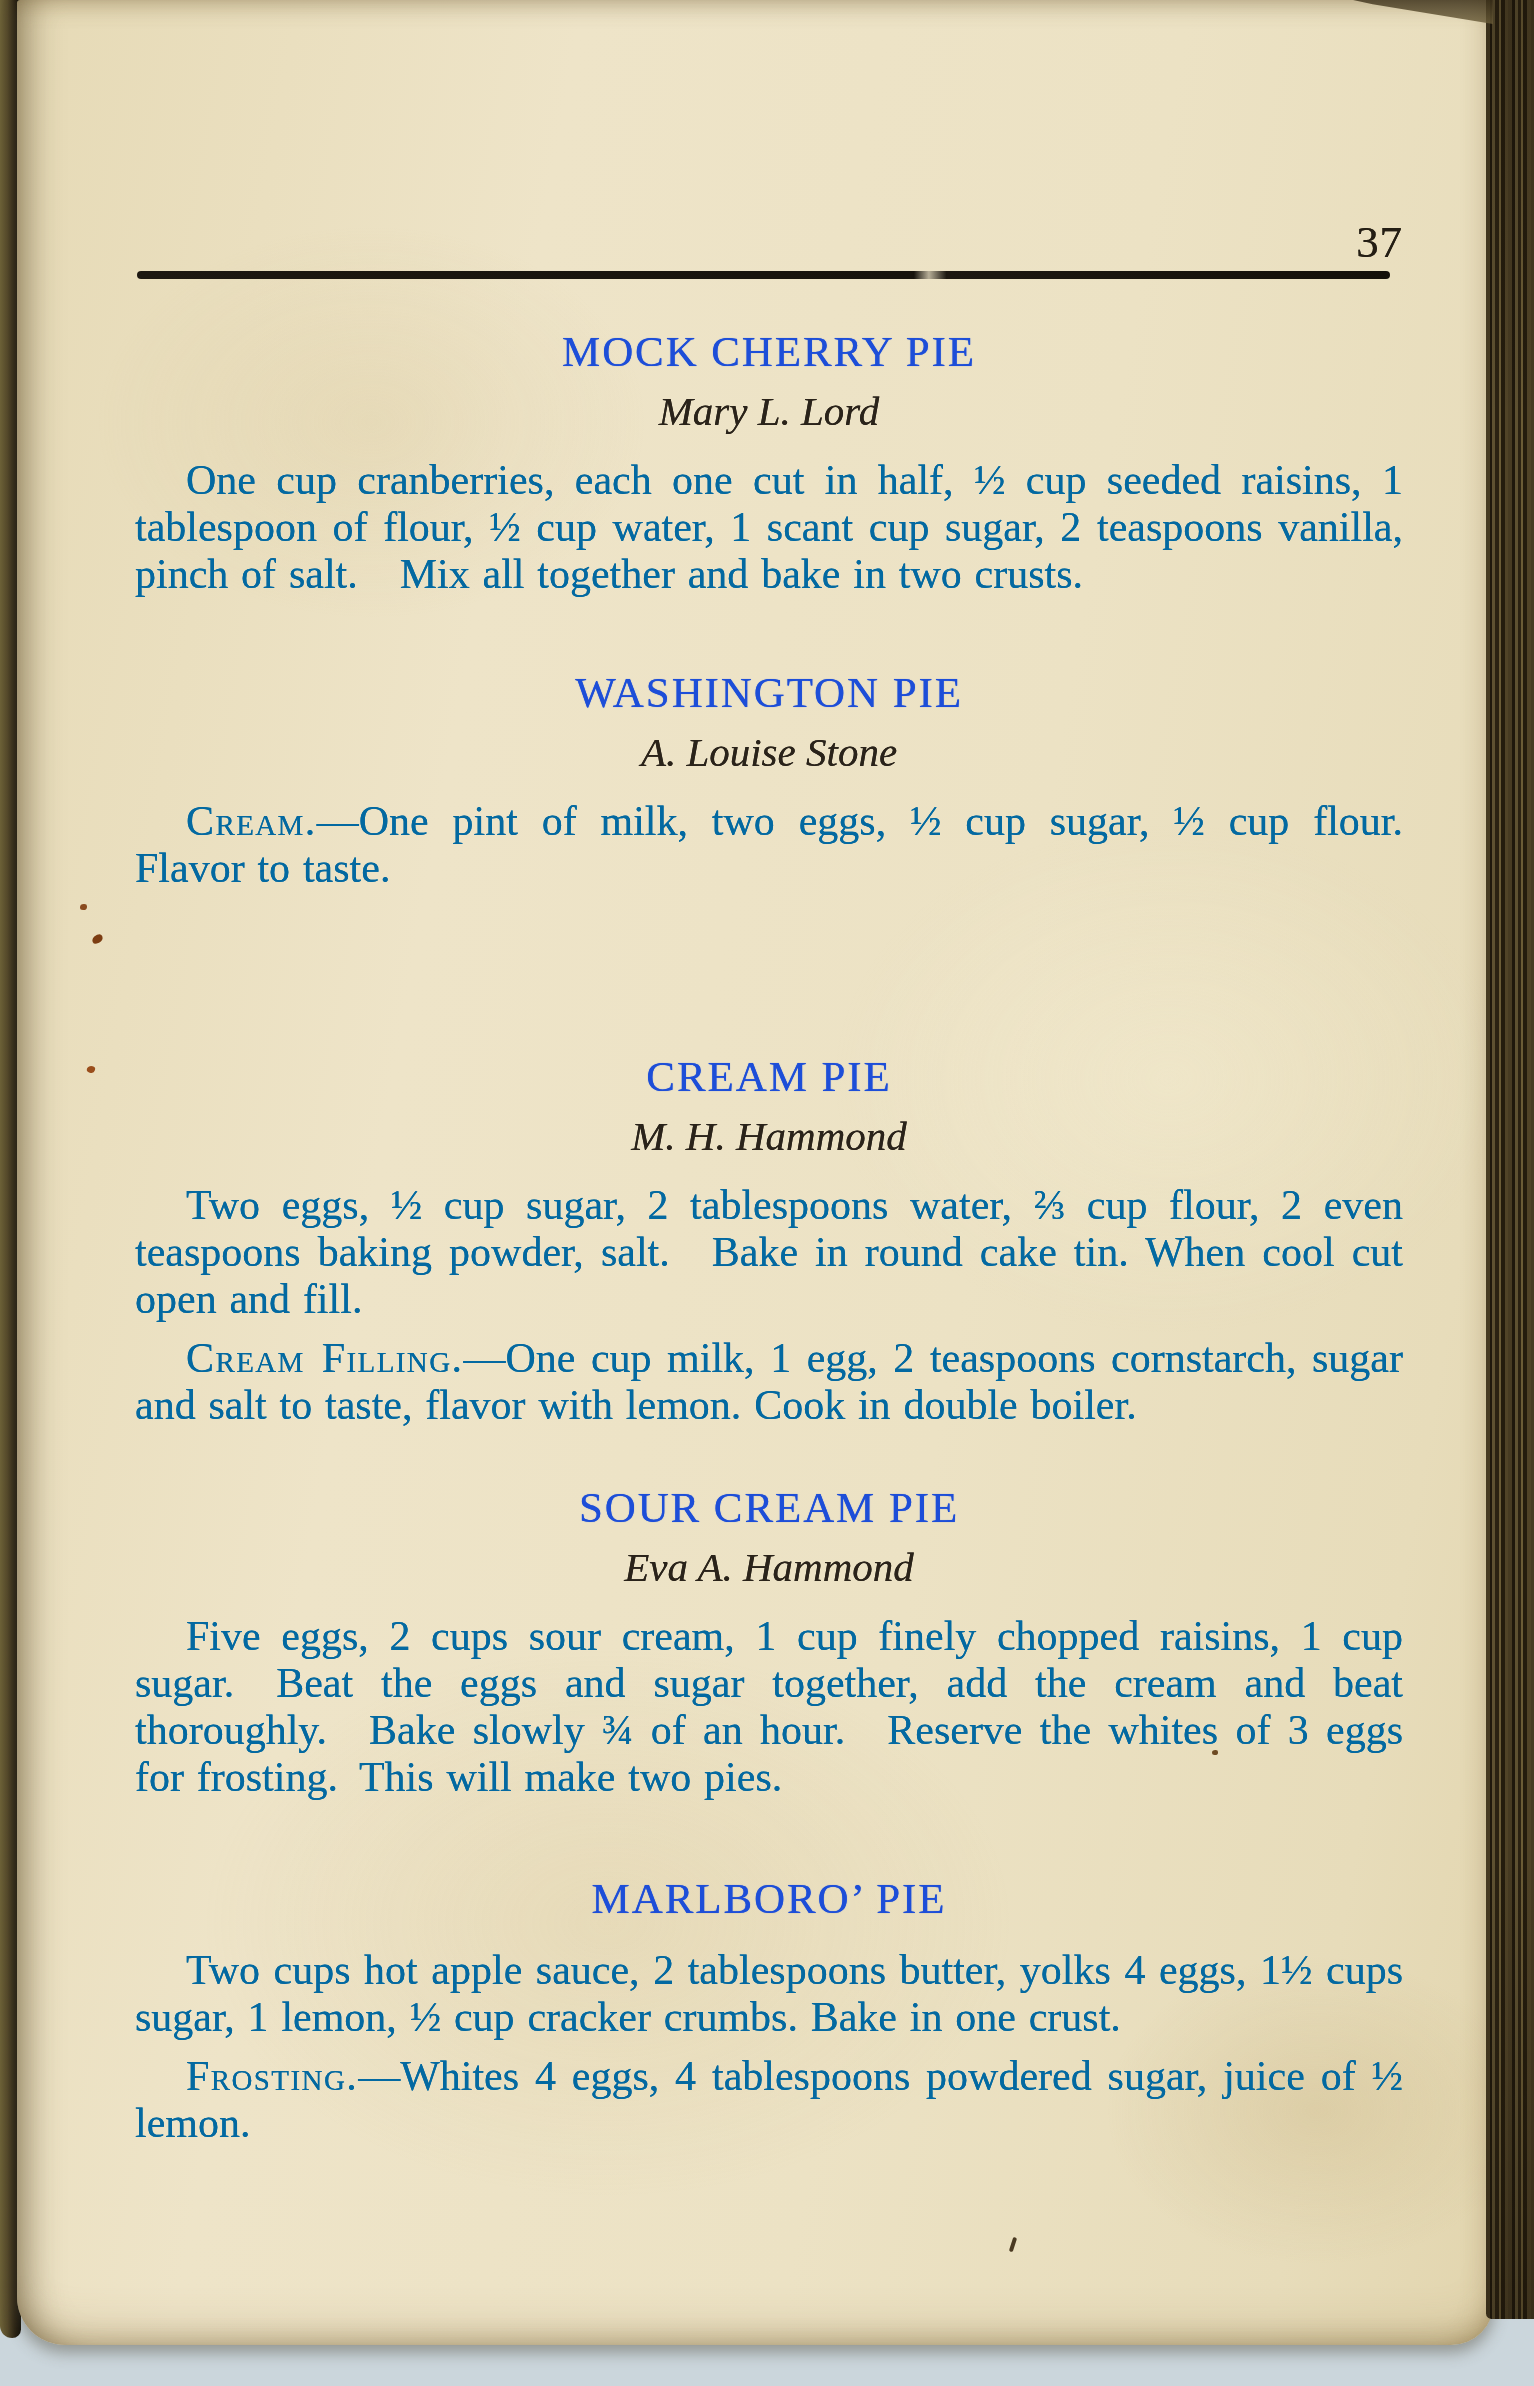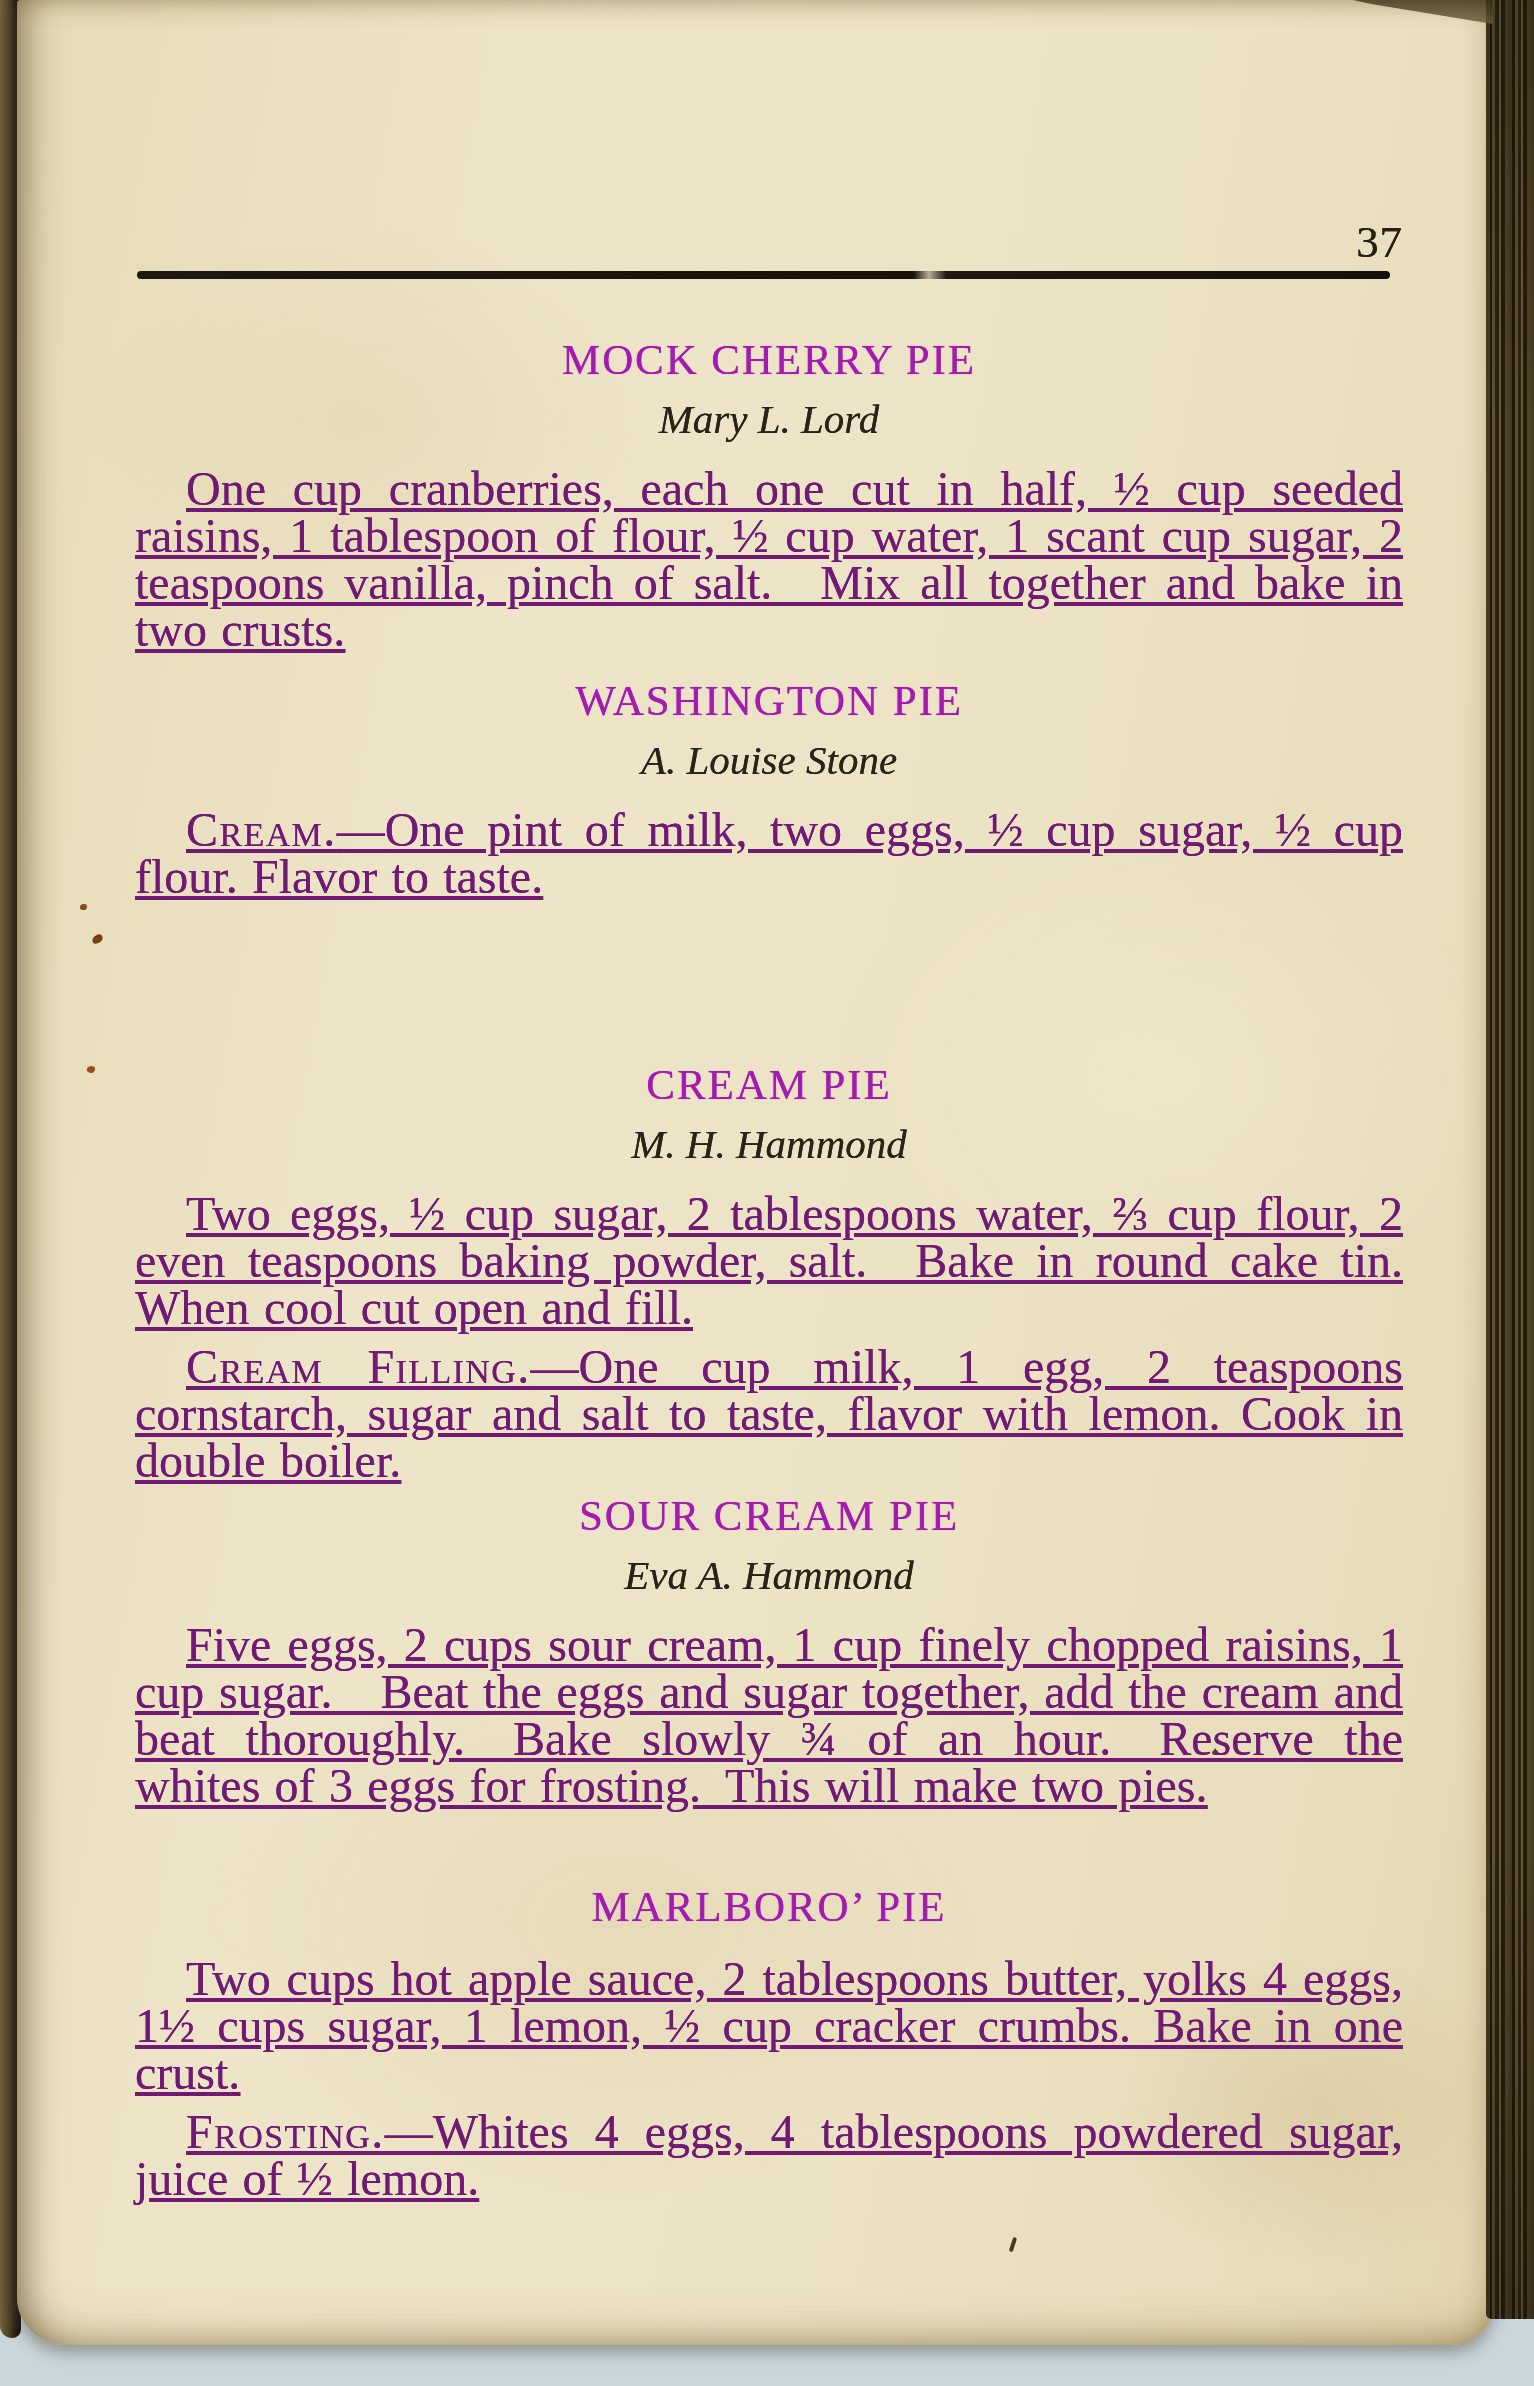--- a/index.html
+++ b/index.html
@@ -63,36 +63,36 @@
     letter-spacing:0.9px;color:#241e14;
     text-shadow:0 0 0.6px currentColor;
   }
   .header-rule{
     position:absolute;top:271px;left:1.9px;width:1253px;height:8.4px;
     background:linear-gradient(90deg,#1d1811 0%,#17130c 62%,rgba(23,19,12,.25) 63.2%,#1d1811 64.6%,#141009 100%);
     border-radius:4.7px;
   }
   .recipe{position:absolute;left:0;width:100%;}
   .recipe-title{
-    margin:12px;text-align:center;
+    margin:4px;text-align:center;
     font-size:43px;line-height:50px;font-weight:normal;
-    letter-spacing:1.9px;color:#a21caf;
+    letter-spacing:1.9px;color:#1d4ed8;
     text-shadow:0 0 0.7px currentColor;
   }
   .recipe-author{
     margin:12px 0 0;text-align:center;
     font-style:italic;font-size:41px;line-height:45px;
     color:#2a231a;text-shadow:0 0 0.4px currentColor;
   }
   .recipe p{
     margin:23px 0 0;
-    font-size:48px;line-height:47px;
+    font-size:42px;line-height:47px;
     text-align:justify;text-indent:51px;
     word-spacing:2.3px;
-    color:#701a75;text-shadow:0 0 0.4px currentColor;text-decoration:underline;
+    color:#0369a1;text-shadow:0 0 0.4px currentColor;
   }
   .recipe p + p{margin-top:12px;}
   .lead{font-variant:small-caps;letter-spacing:1.4px;}
   .r0{top:323px;} .r1{top:664px;} .r2{top:1048px;} .r3{top:1479px;} .r4{top:1870px;}
   
   .speck{position:absolute;border-radius:60% 40% 55% 45%;}
   .speck-a{left:80px;top:904px;width:6.5px;height:5.6px;background:#8a4b1f;}
   .speck-b{left:92px;top:935px;width:11.2px;height:8.4px;background:#7c3d12;transform:rotate(-25deg);}
   .speck-c{left:87px;top:1066px;width:8.4px;height:6.5px;background:#9a4e1c;transform:rotate(15deg);}
   .speck-d{left:1212px;top:1750px;width:5.6px;height:4.7px;background:#6d4a22;}

